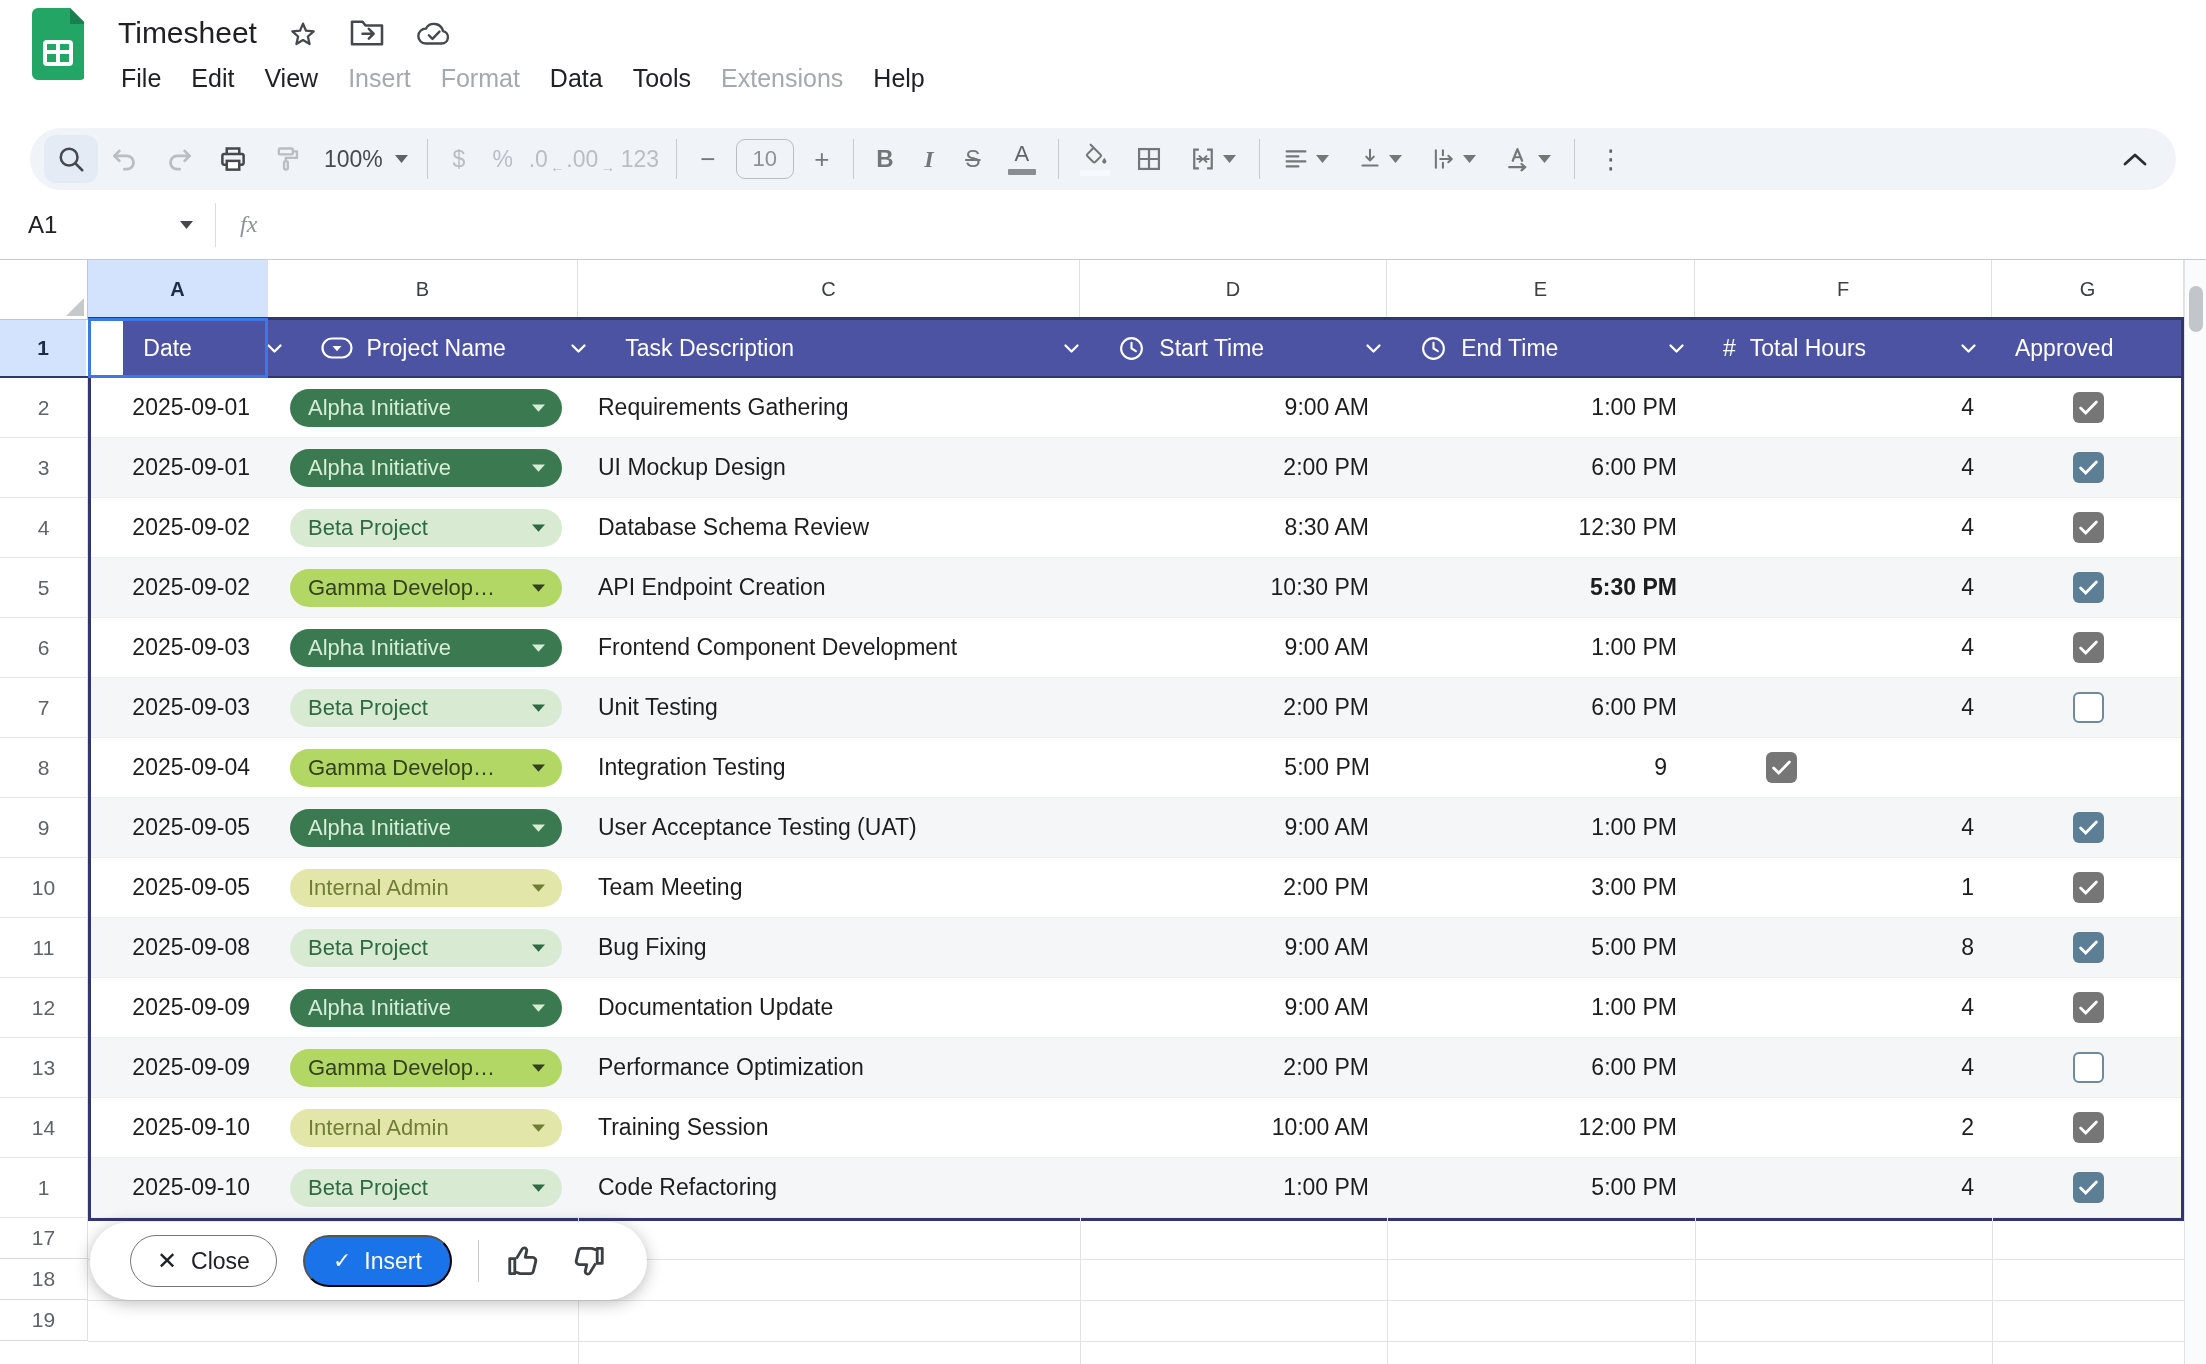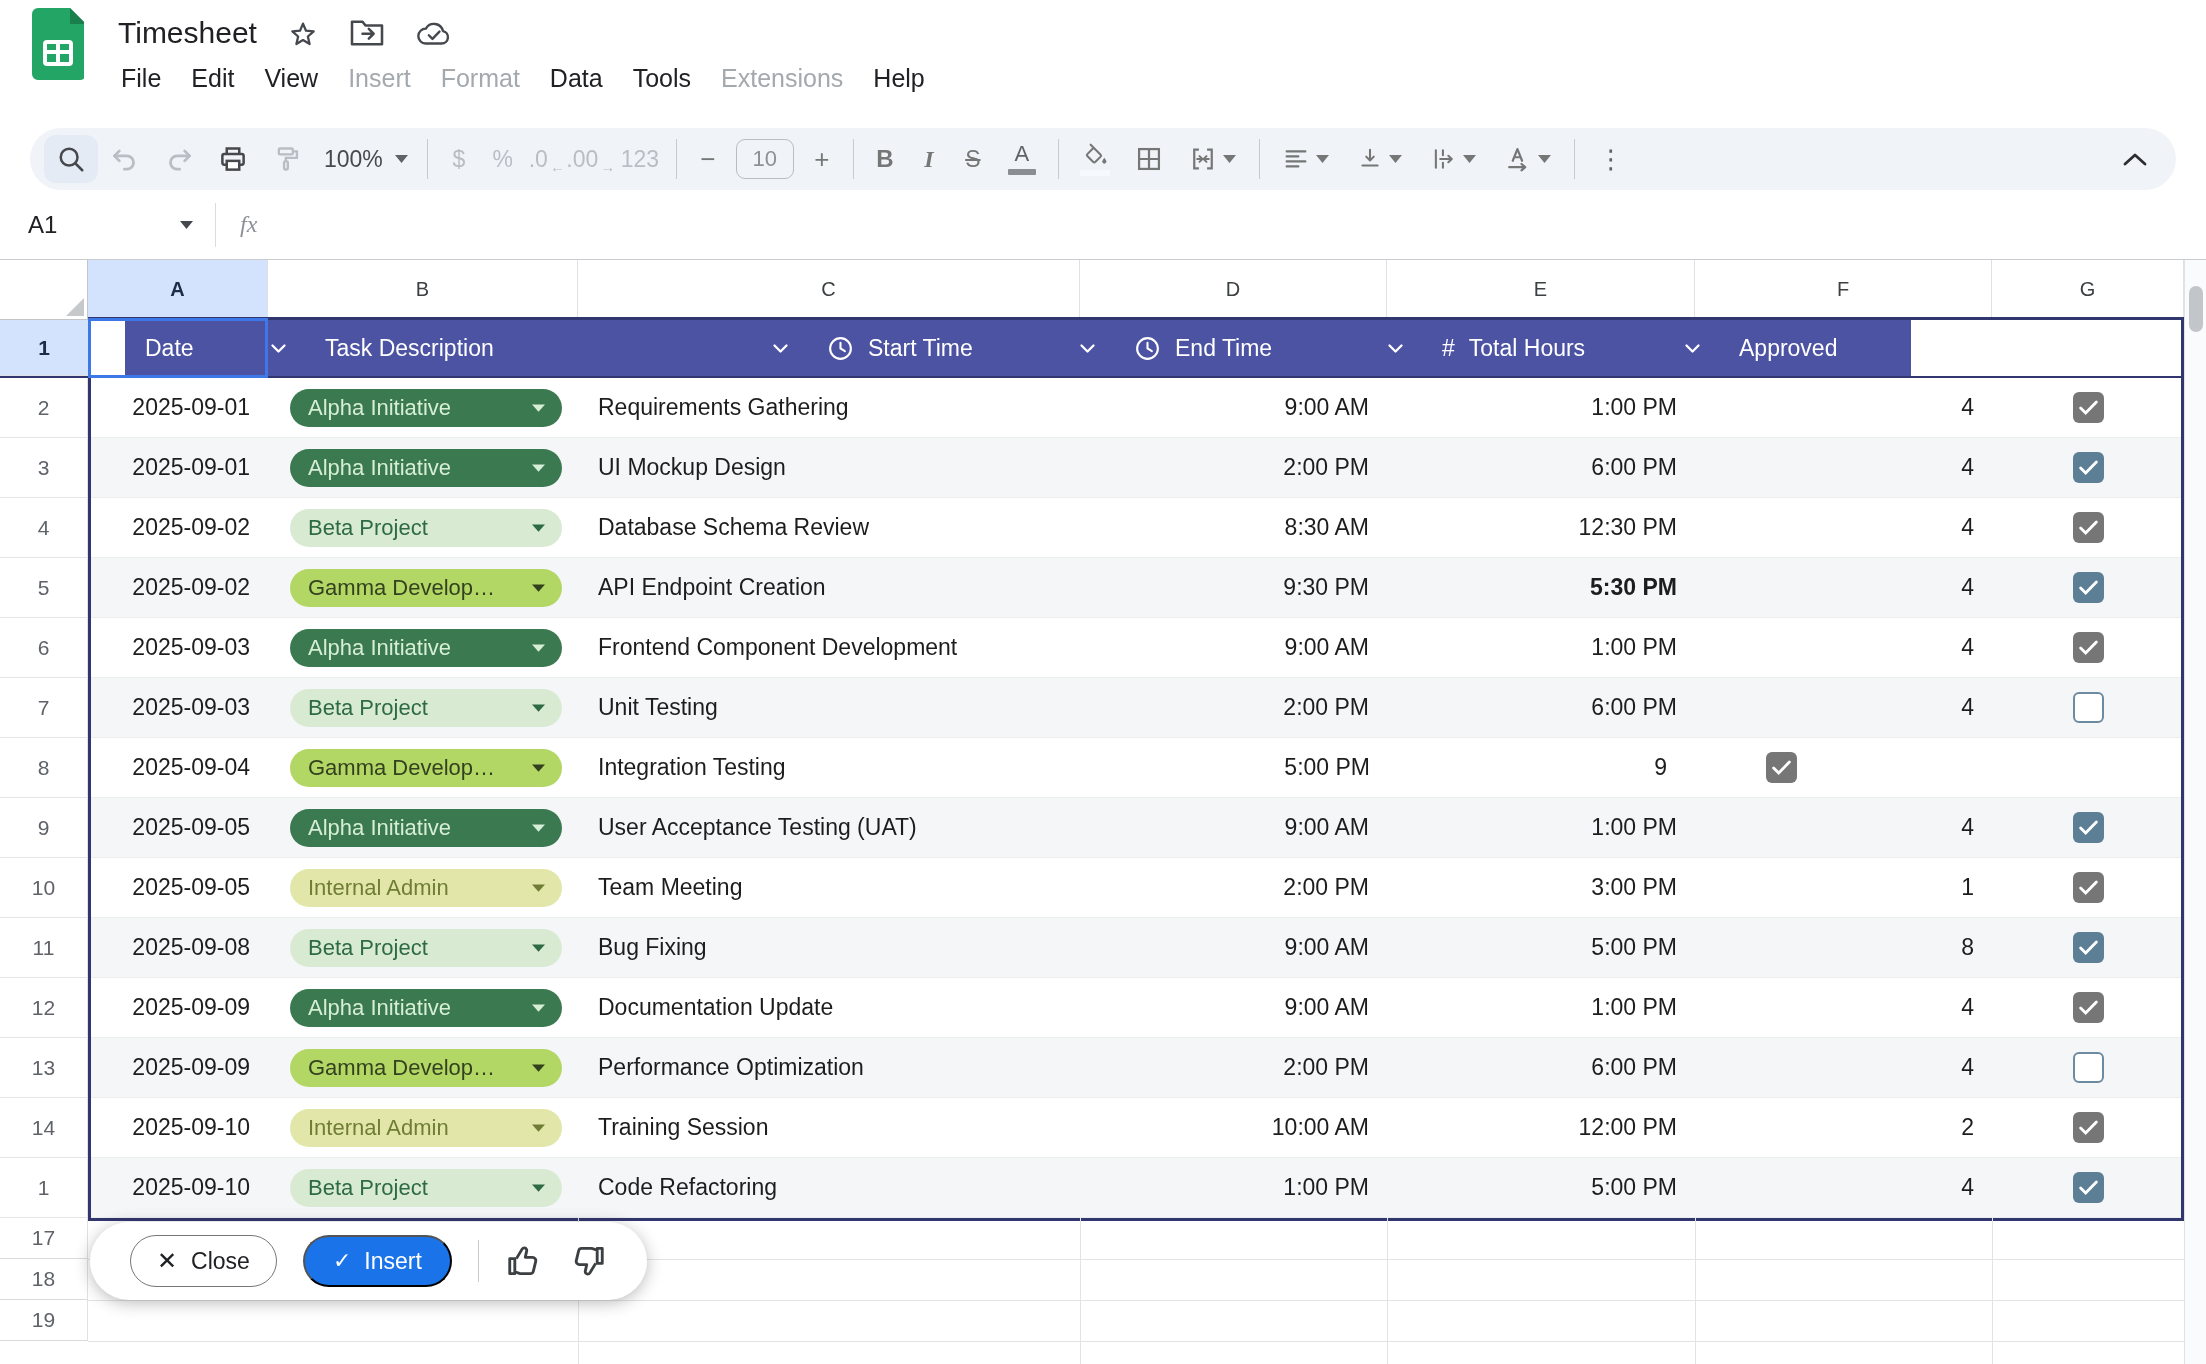--- a/index.html
+++ b/index.html
@@ -329,20 +329,34 @@
       <div class="hrow">
         <div class="hnum">1</div>
         <div class="hcell" style="width: 180px; margin-left: 37px;">
           <span class="lbl">Date</span>
           <span class="filter">
             <svg width="17" height="11" viewBox="0 0 17 11">
               <path d="M2.5 2.5l6 6 6-6" fill="none" stroke="#fff" stroke-width="2.3" stroke-linecap="round" stroke-linejoin="round"></path>
             </svg>
           </span>
         </div>
+        <div class="hcell" style="width: 310px;">
+          <span class="hicon">
+            <svg width="32" height="22" viewBox="0 0 32 22">
+              <rect x="1.5" y="1.5" width="29" height="19" rx="9.5" fill="none" stroke="#fff" stroke-width="2.2"></rect>
+              <path d="M11.5 9h9L16 14.2z" fill="#fff"></path>
+            </svg>
+          </span>
+          <span class="lbl fixed">Project Name</span>
+          <span class="filter">
+            <svg width="17" height="11" viewBox="0 0 17 11">
+              <path d="M2.5 2.5l6 6 6-6" fill="none" stroke="#fff" stroke-width="2.3" stroke-linecap="round" stroke-linejoin="round"></path>
+            </svg>
+          </span>
+        </div>
         <div class="hcell" style="width: 502px;">
           <span class="lbl">Task Description</span>
           <span class="filter">
             <svg width="17" height="11" viewBox="0 0 17 11">
               <path d="M2.5 2.5l6 6 6-6" fill="none" stroke="#fff" stroke-width="2.3" stroke-linecap="round" stroke-linejoin="round"></path>
             </svg>
           </span>
         </div>
         <div class="hcell" style="width: 307px;">
           <span class="hicon">
@@ -474,21 +488,21 @@
             <span class="chip" style="background: rgb(179, 215, 101); color: rgb(51, 65, 31);">
               <span>Gamma Develop…</span>
               <span class="tri">
                 <svg width="15" height="10" viewBox="0 0 15 10">
                   <path d="M1 1.5h13L7.5 8.8z" fill="currentColor"></path>
                 </svg>
               </span>
             </span>
           </div>
           <div class="cell l" style="width: 502px;">API Endpoint Creation</div>
-          <div class="cell r" style="width: 307px;">9:30 PM</div>
+          <div class="cell r" style="width: 307px;">10:30 PM</div>
           <div class="cell r" style="width: 308px; font-weight: bold;">5:30 PM</div>
           <div class="cell r" style="width: 297px;">4</div>
           <div class="cell c" style="width: 192px;">
             <span class="cb checked">
               <svg width="21" height="17" viewBox="0 0 20 16">
                 <path d="M2.5 8.5l4.8 4.8L17.5 2.8" fill="none" stroke="#fff" stroke-width="2.7" stroke-linecap="round"></path>
               </svg>
             </span>
           </div>
         </div>

